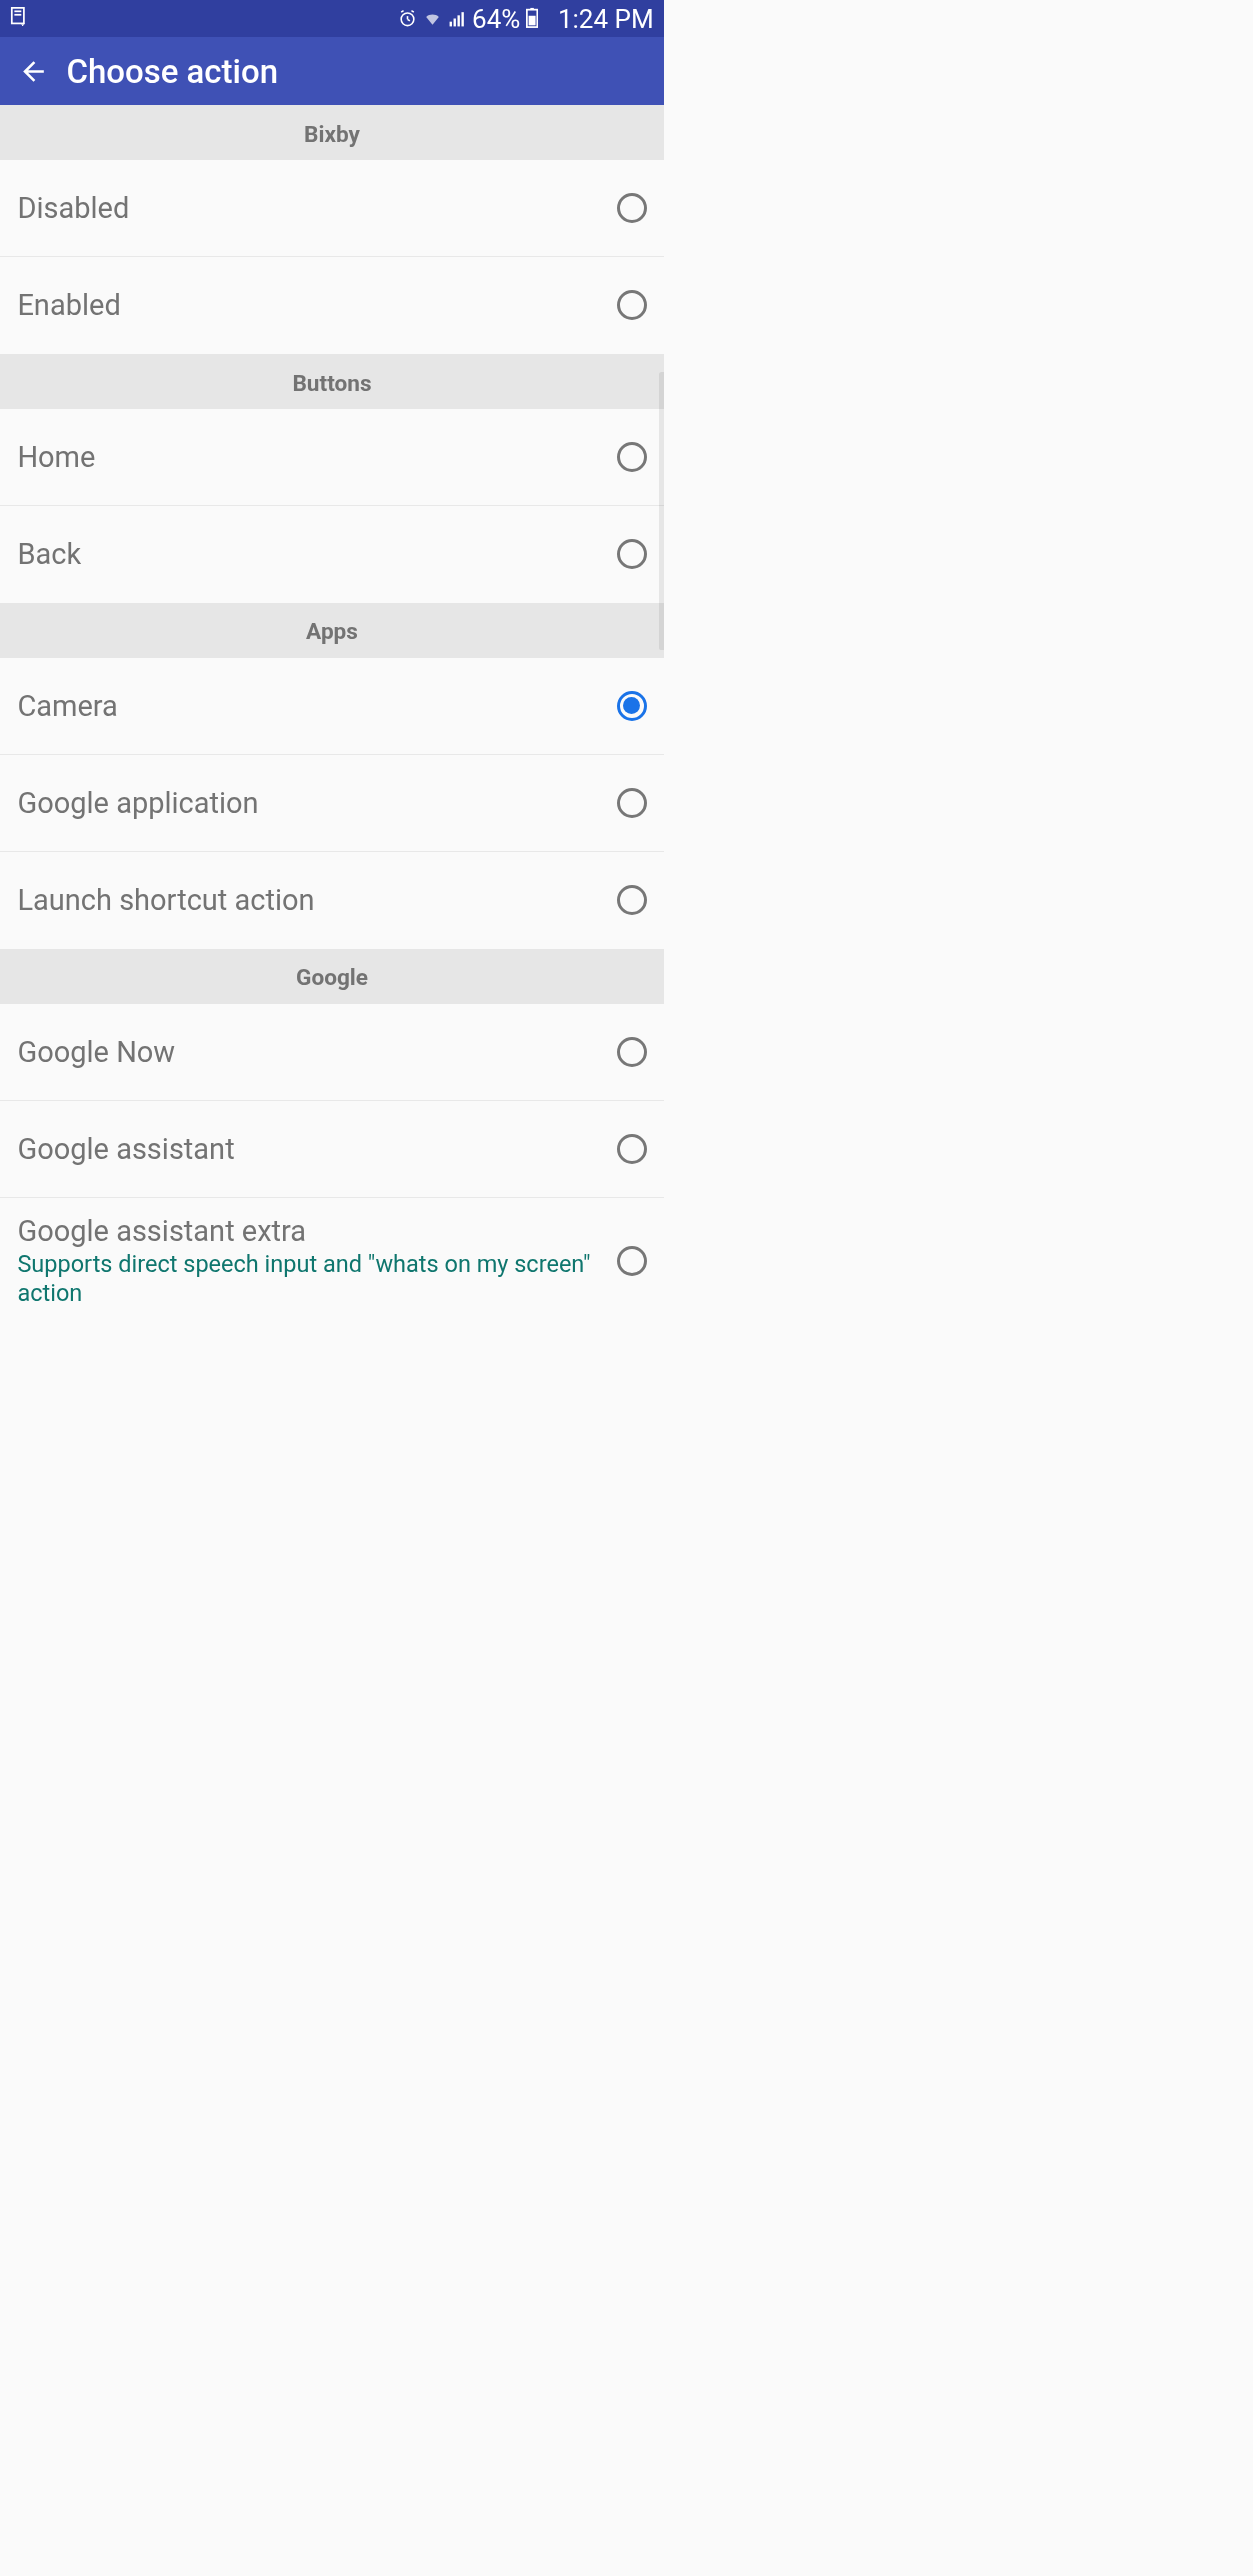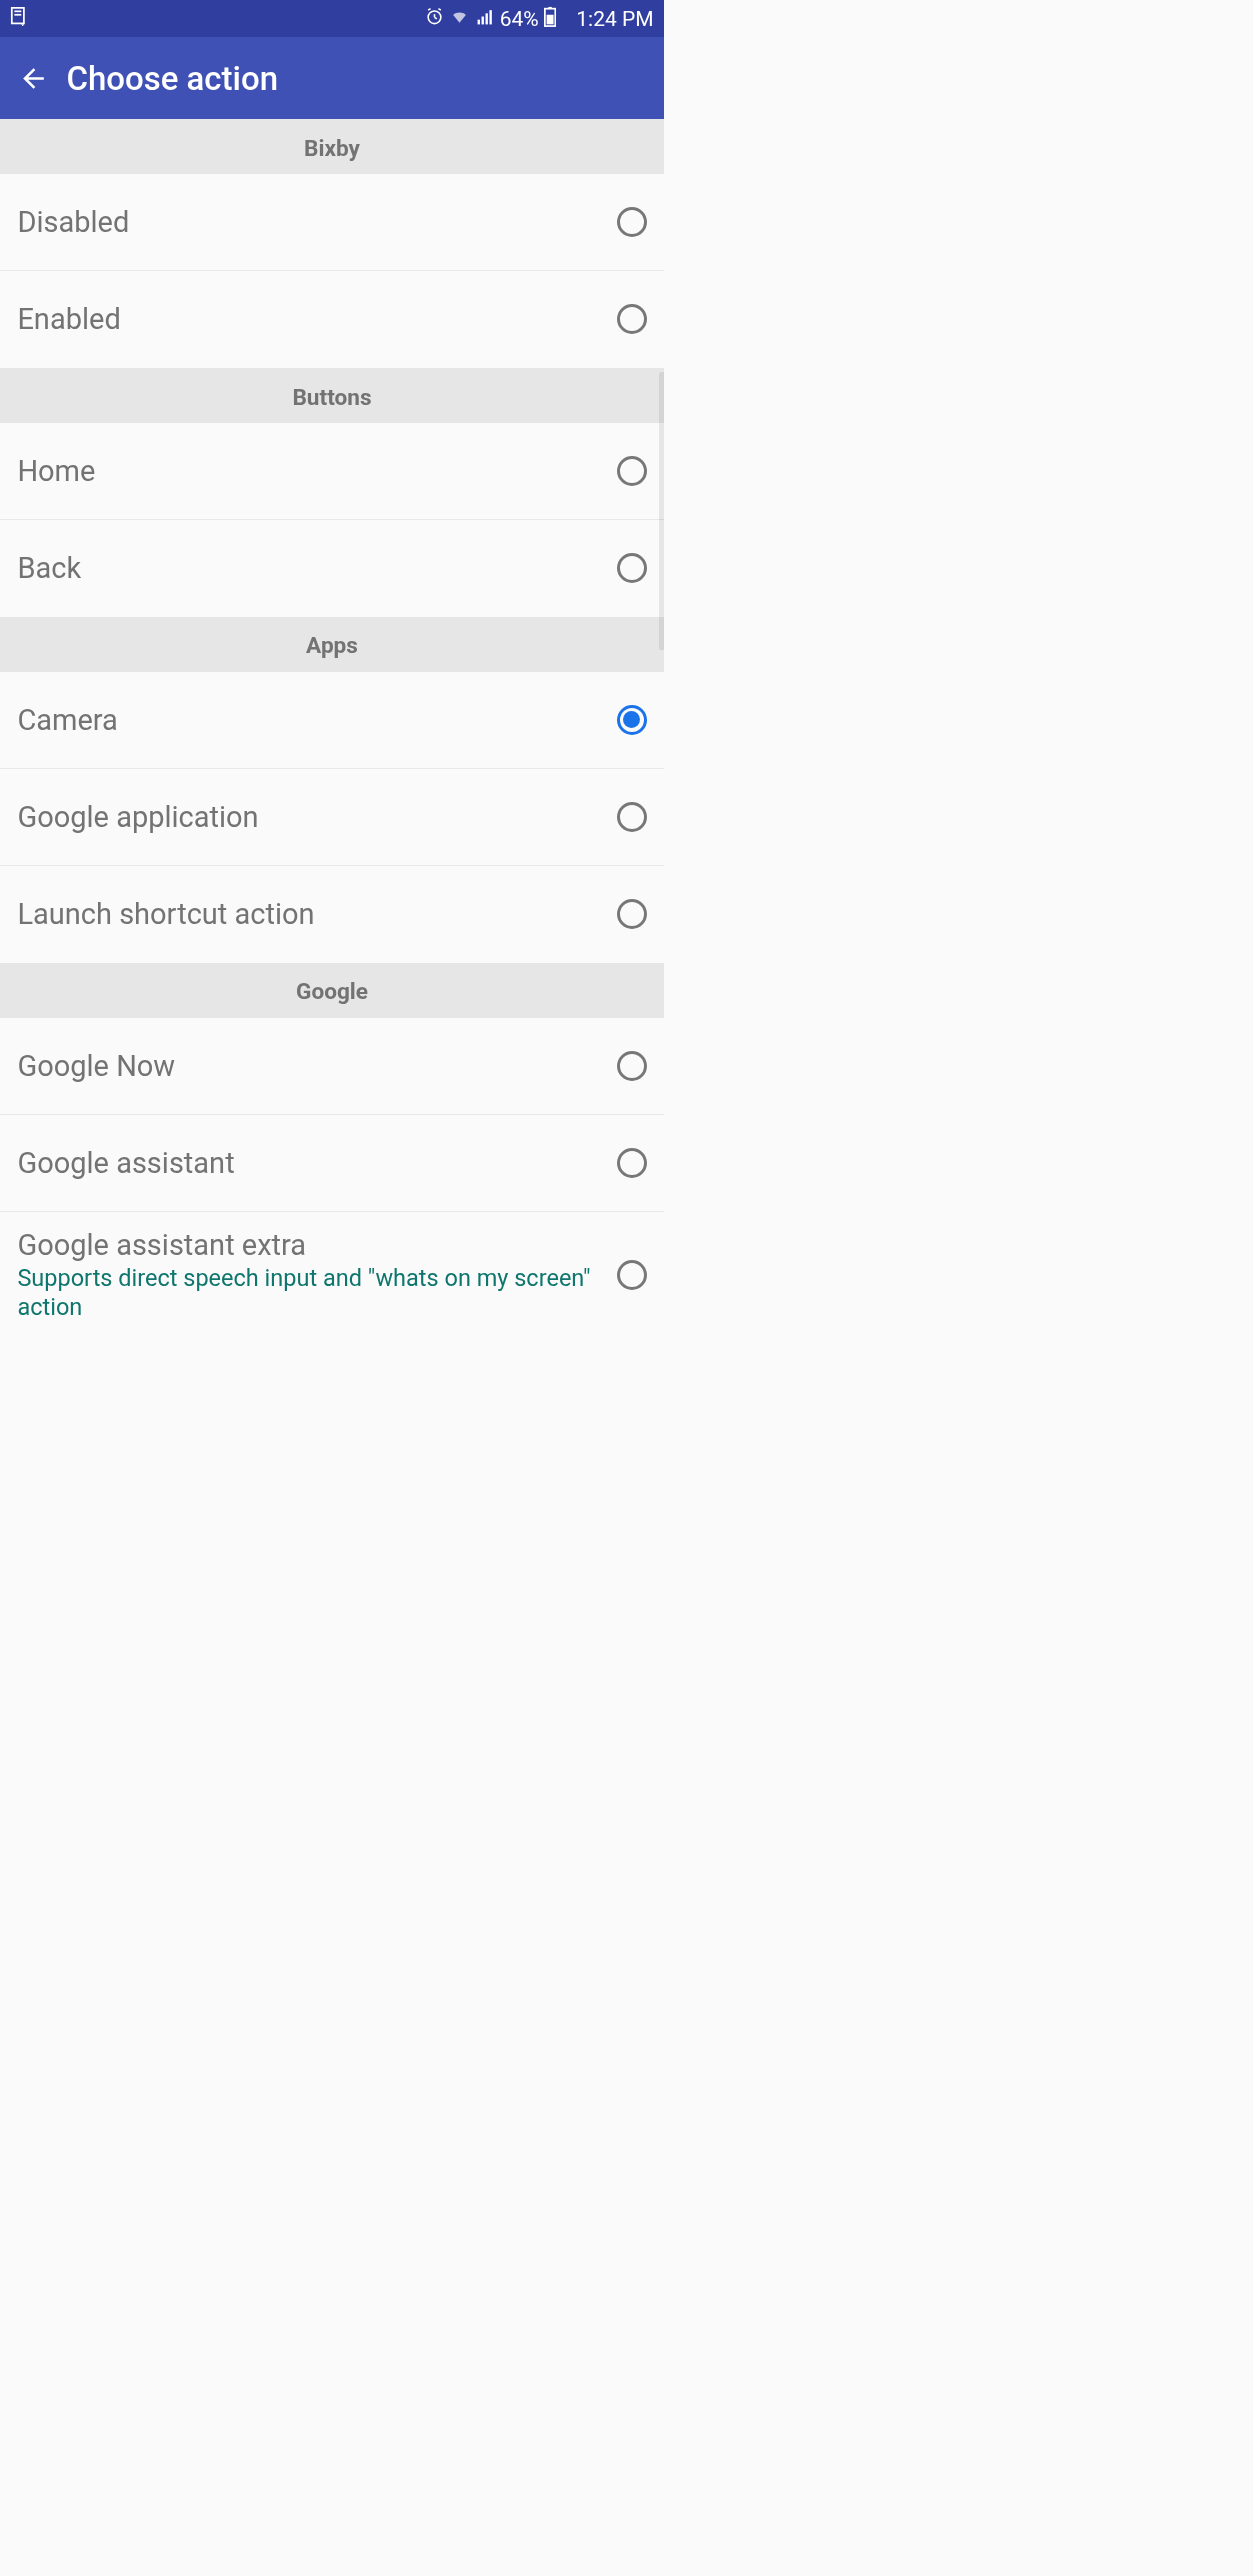--- a/index.html
+++ b/index.html
@@ -19,23 +19,23 @@
       height: 37px;
       background: #303f9f;
       display: flex;
       align-items: center;
       justify-content: space-between;
       padding: 0 10.4px;
       color: #fff;
       font-size: 21px;
     }
     .status-left { display:flex; align-items:center; gap:5.2px;}
-    .status-right { display:flex; align-items:center; gap:5.2px; font-size:21px;}
+    .status-right { display:flex; align-items:center; gap:5.2px; font-size:26px;}
     .app-bar {
-      height: 82px;
+      height: 68px;
       background: #3f51b5;
       display: flex;
       align-items: center;
       padding: 0 15.7px;
       color: #fff;
     }
     .back-arrow {
       width: 35px;
       height: 35px;
       display:flex;

